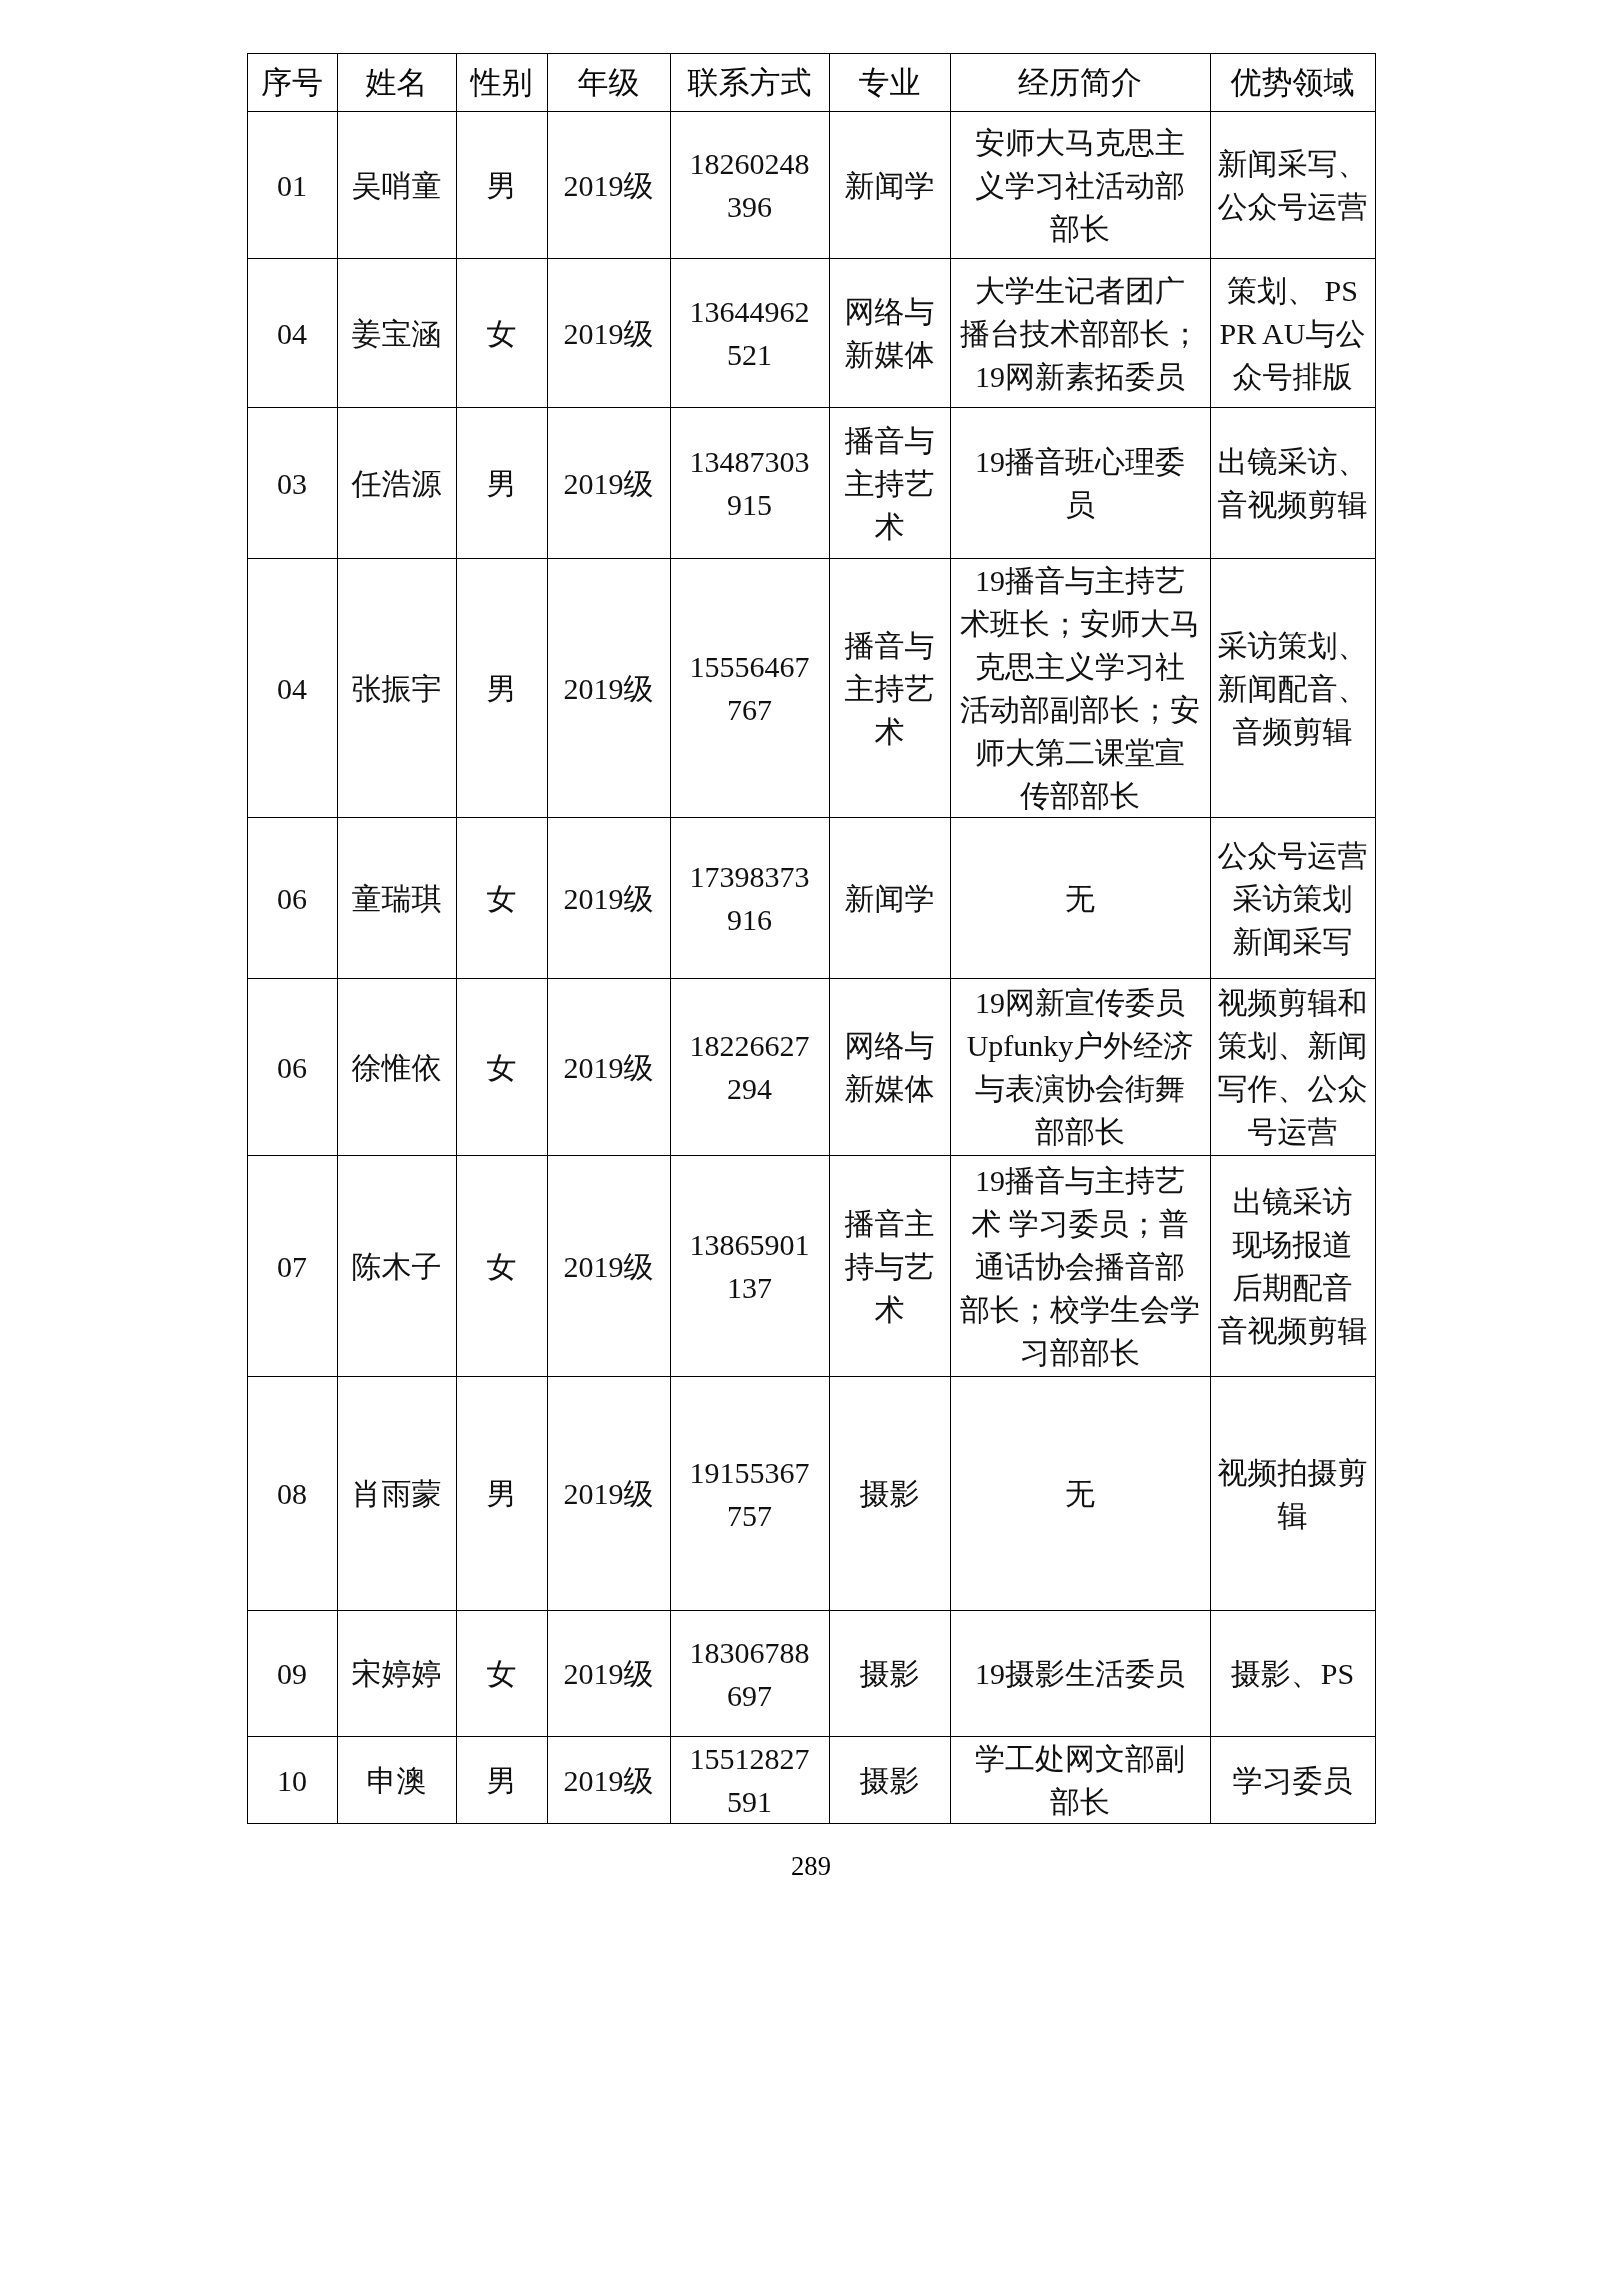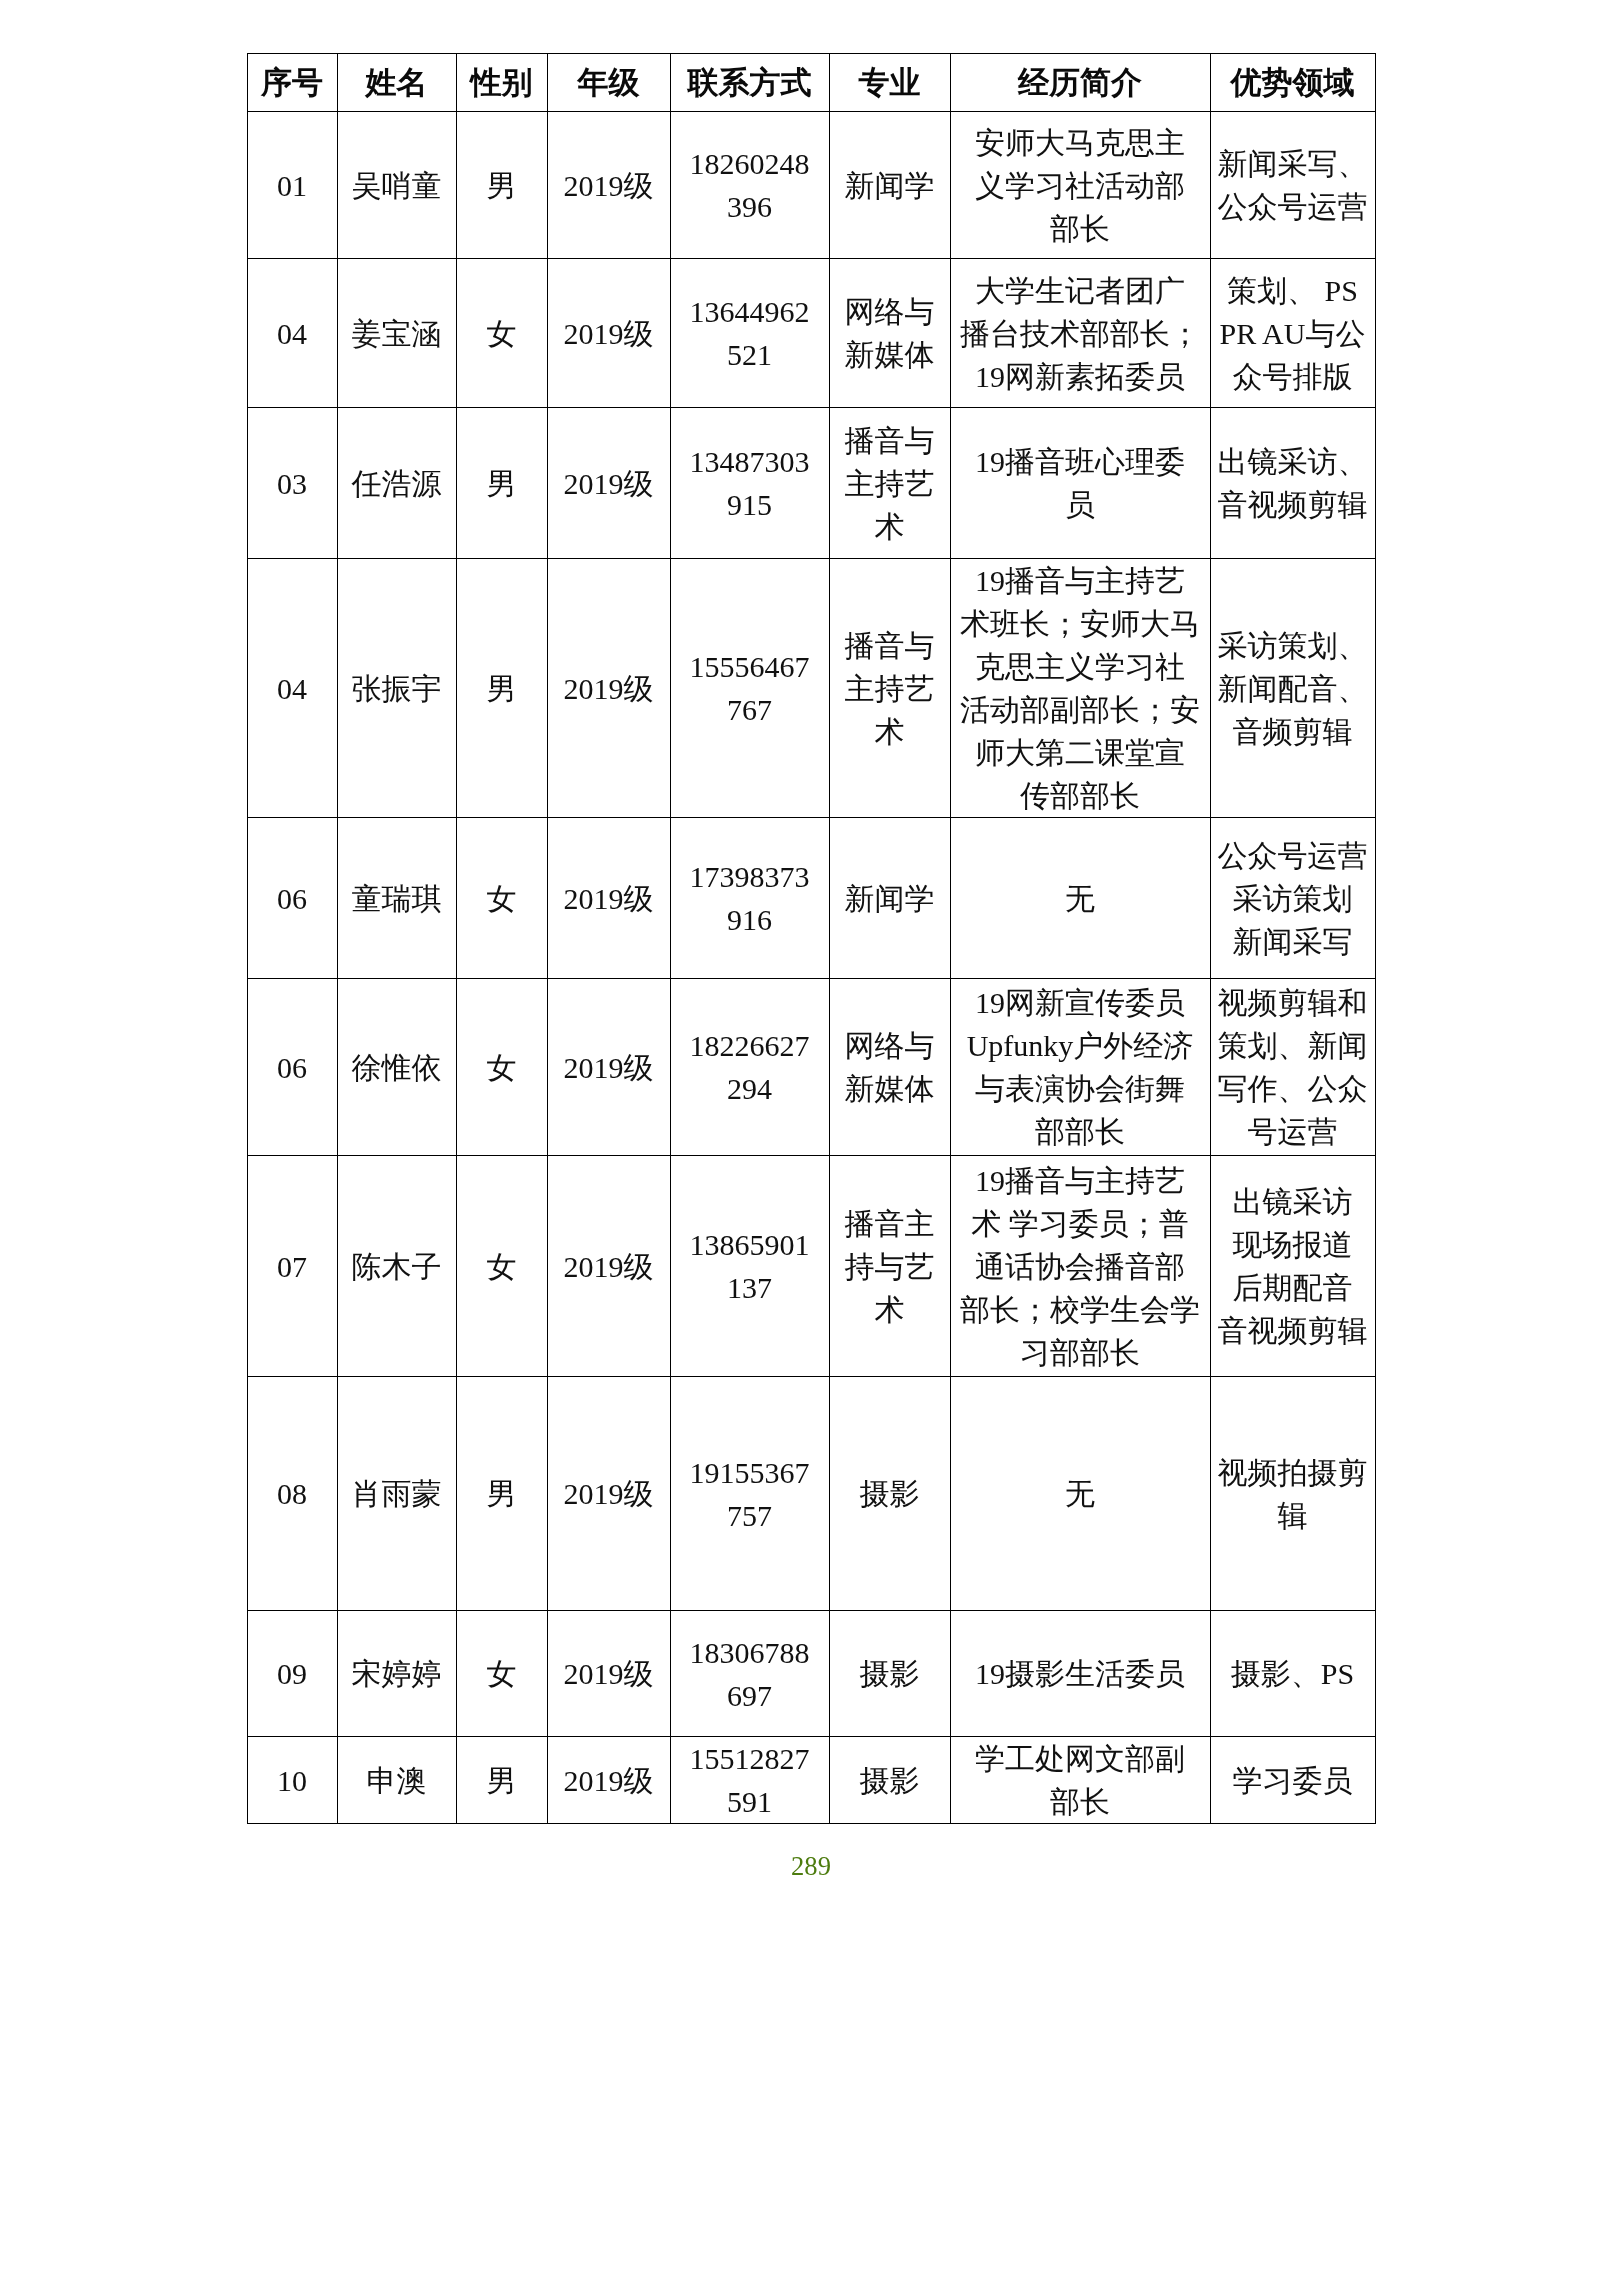--- a/index.html
+++ b/index.html
@@ -30,21 +30,21 @@
   }
   .members th, .members td {
     border: 1.8px solid #000;
     text-align: center;
     vertical-align: middle;
     overflow: hidden;
   }
   .members thead tr { height: 58px; }
   .members th {
     font-family: "Liberation Sans", sans-serif;
-    font-weight: 700;
+    font-weight: 400;
     font-size: 31px;
     color: #0a0a0a;
     padding: 0 1.8px;
   }
   .members td {
     font-size: 30px;
     line-height: 43px;
     white-space: pre-line;
     padding: 0 3.5px;
     color: #111;
@@ -63,21 +63,21 @@
   .members tbody tr:nth-child(6)  { height: 177px; }
   .members tbody tr:nth-child(7)  { height: 221px; }
   .members tbody tr:nth-child(8)  { height: 234px; padding-left: 11px; }
   .members tbody tr:nth-child(9)  { height: 126px; }
   .members tbody tr:nth-child(10) { height: 85px;  }
   .page-num {
     margin-top: 28px;
     text-align: center;
     font-size: 26.6px;
     line-height: 1.1;
-    color: #4d7c0f;
+    color: #000000;
   }
 </style>
 </head>
 <body>
 
 <div class="page">
 
 
   <table class="members">
     <colgroup>

